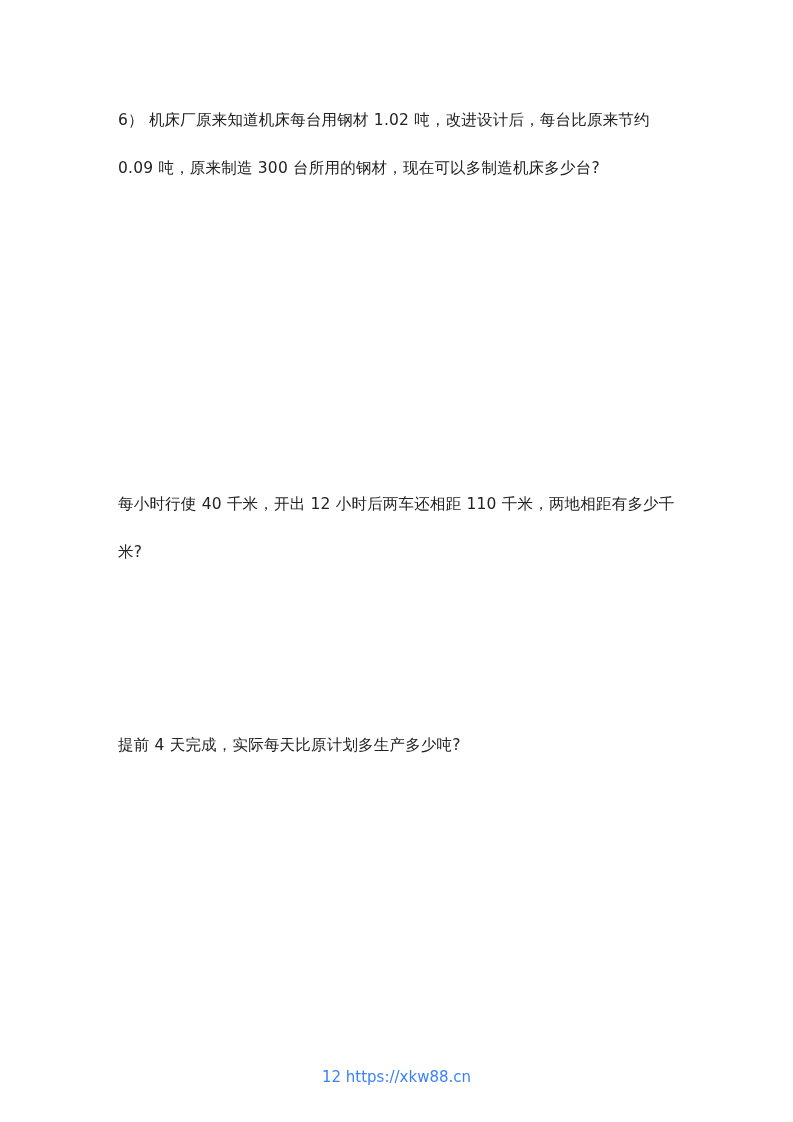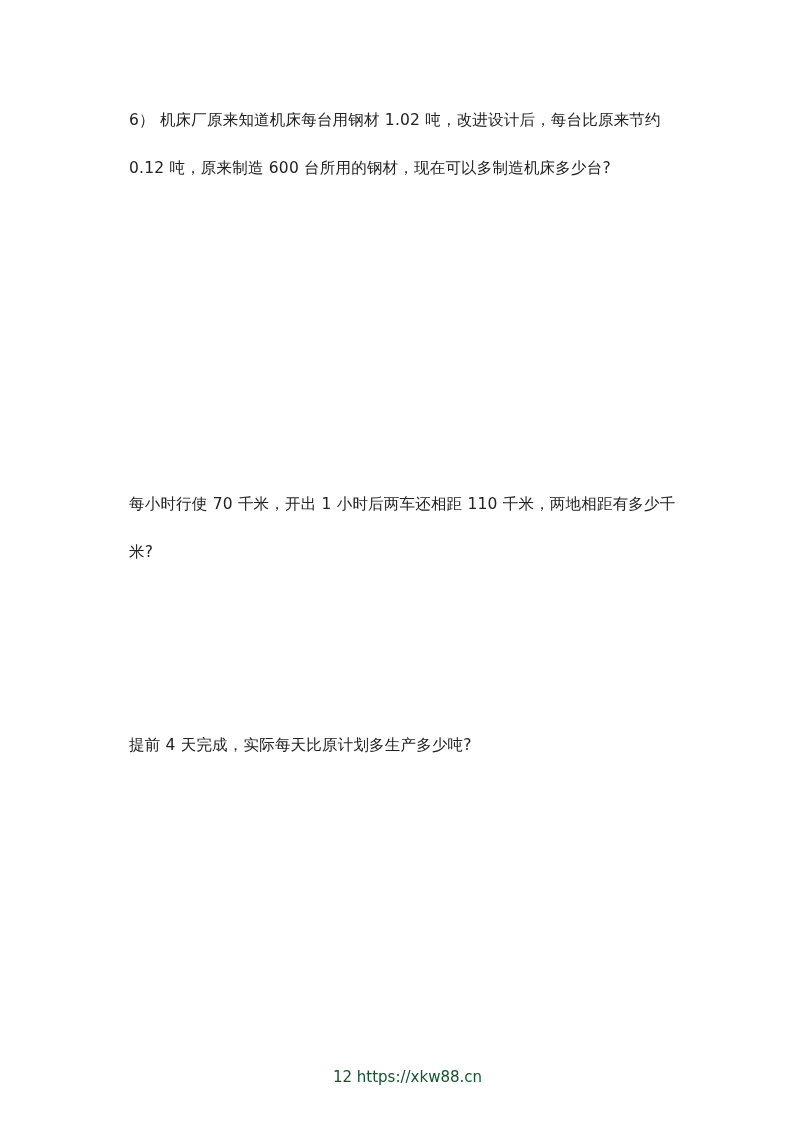--- a/index.html
+++ b/index.html
@@ -10,21 +10,21 @@
     body {
       width: 793px;
       height: 1122px;
       position: relative;
       overflow: hidden;
       font-family: "DejaVu Sans", "Liberation Sans", sans-serif;
       color: #222222;
     }
     .page {
       position: absolute;
-      left: 11px; top: 0;
+      left: 0; top: 0;
       width: 667px;
       height: 1122px;
     }
     .problem {
       position: absolute;
       left: 118px;
       width: 560px;
       font-size: 15.5px;
       line-height: 48px;
       letter-spacing: 0.2px;
@@ -38,37 +38,37 @@
     #p7 { top: 288px; }
     #p8 { top: 480px; }
     #p9 { top: 721px; }
     .footer {
       position: absolute;
       left: 0;
       width: 793px;
       top: 1068px;
       text-align: center;
       font-size: 15px;
-      color: #14532d;
+      color: #3b82f6;
       font-family: "DejaVu Sans", "Liberation Sans", sans-serif;
     }
   </style>
 </head>
 <body>
 
 <div class="page">
 
   <div class="problem" id="p6">
     <span class="line">6）  机床厂原来知道机床每台用钢材 1.02 吨，改进设计后，每台比原来节约</span>
-    <span class="line">0.12 吨，原来制造 600 台所用的钢材，现在可以多制造机床多少台?</span>
+    <span class="line">0.09 吨，原来制造 300 台所用的钢材，现在可以多制造机床多少台?</span>
   </div>
 
 
   <div class="problem" id="p8">
-    <span class="line">每小时行使 70 千米，开出 1 小时后两车还相距 110 千米，两地相距有多少千</span>
+    <span class="line">每小时行使 40 千米，开出 12 小时后两车还相距 110 千米，两地相距有多少千</span>
     <span class="line">米?</span>
   </div>
 
   <div class="problem" id="p9">
     <span class="line">提前 4 天完成，实际每天比原计划多生产多少吨?</span>
   </div>
 
   <div class="footer">12 https://xkw88.cn</div>
 
 </div>

